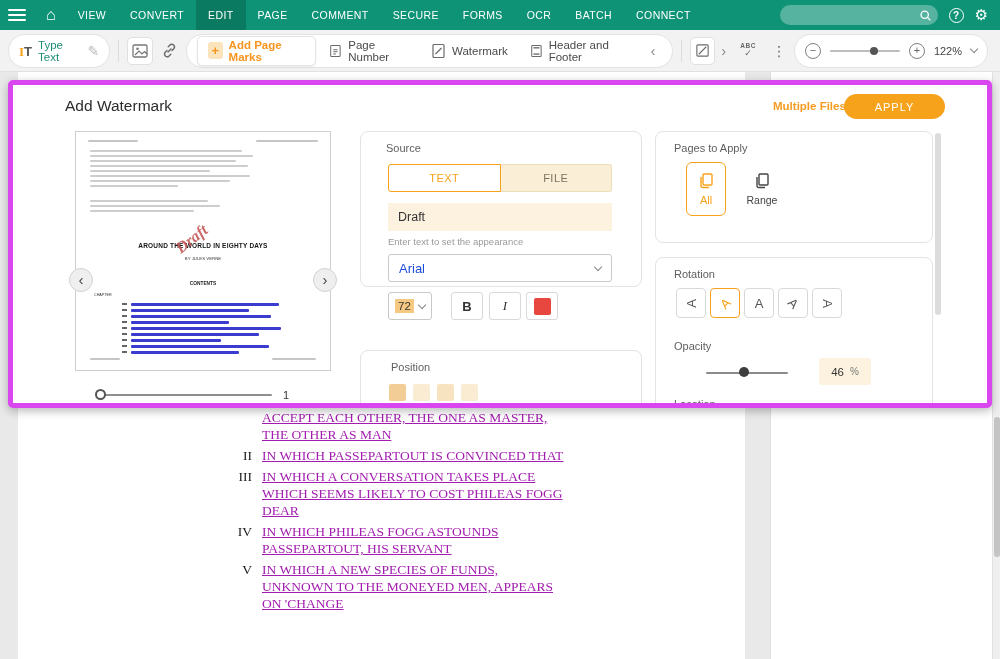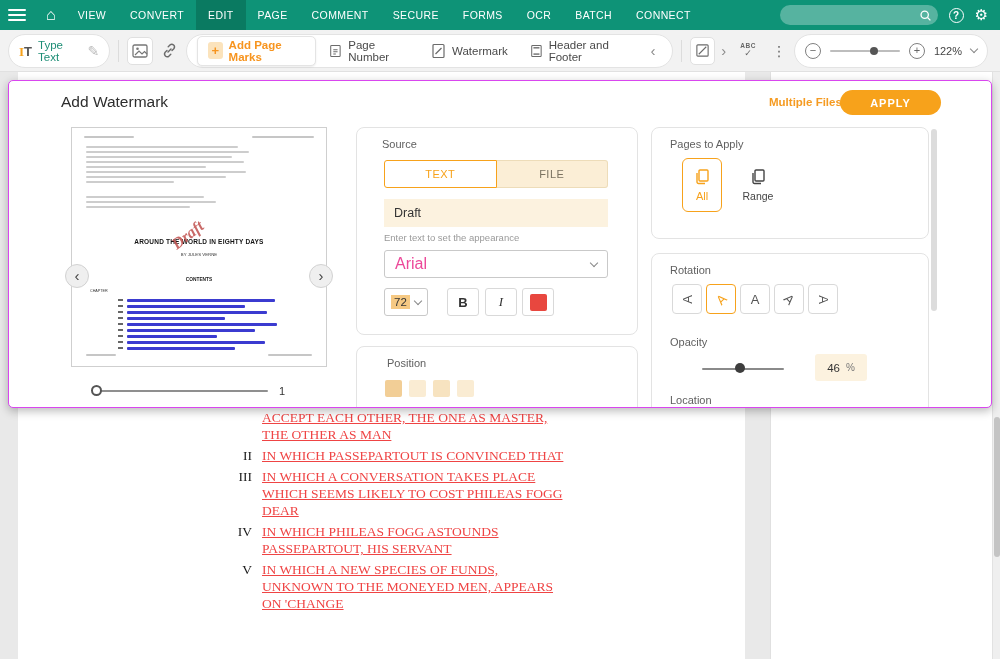--- a/index.html
+++ b/index.html
@@ -54,27 +54,27 @@
   .viewer{position:absolute;top:72px;left:0;right:0;bottom:0}
   .page-left{position:absolute;left:18px;top:0;width:727px;bottom:0;background:#fff}
   .page-right{position:absolute;left:770px;top:0;width:222px;bottom:0;background:#fff;border-left:1px solid #e0e0e0}
   .app-scrollbar{position:absolute;right:0;top:0;width:8px;bottom:0;background:#efefef;border-left:1px solid #e2e2e2}
   .app-scroll-thumb{position:absolute;left:1px;top:345px;width:6px;height:140px;background:#c4c4c4;border-radius:3px}
 
   .toc{position:absolute;left:0;top:337px;font-family:"Liberation Serif",serif}
   .toc-row{display:flex;margin-bottom:4px}
   .toc-num{width:234px;flex:none;text-align:right;font-size:13.5px;color:#1a1a1a;line-height:17px}
   .toc-lines{margin-left:10px;max-width:340px}
-  .toc-line{display:block;font-size:13.5px;line-height:17px;color:#ef4444;text-decoration:underline;cursor:pointer}
+  .toc-line{display:block;font-size:13.5px;line-height:17px;color:#a21caf;text-decoration:underline;cursor:pointer}
 
   
-  .dialog{position:absolute;left:8px;top:80px;width:984px;height:328px;background:#fff;border:1px solid #d946ef;border-radius:5px;box-shadow:0 3px 10px rgba(0,0,0,.28);z-index:30;overflow:hidden}
+  .dialog{position:absolute;left:8px;top:80px;width:984px;height:328px;background:#fff;border:5px solid #d946ef;border-radius:5px;box-shadow:0 3px 10px rgba(0,0,0,.28);z-index:30;overflow:hidden}
   .dlg-title{position:absolute;left:52px;top:12px;font-size:15.5px;font-weight:500;color:#2d2d2d}
   .multiple-files{position:absolute;left:760px;top:15px;font-size:11.5px;font-weight:bold;color:#F59B22;cursor:pointer}
-  .apply-btn{position:absolute;left:831px;top:9px;width:101px;height:25px;background:#F7A21B;border:none;border-radius:13px;color:#fff;font-size:11px;font-weight:bold;letter-spacing:1px;cursor:pointer}
+  .apply-btn{position:absolute;left:831px;top:9px;width:101px;height:25px;background:#F7A21B;border:none;border-radius:13px;color:#fff;font-size:11px;font-weight:normal;letter-spacing:1px;cursor:pointer}
 
   .preview-box{position:absolute;left:62px;top:46px;width:256px;height:240px;background:#fff;border:1px solid #cfcfcf;overflow:hidden}
   .bar{position:absolute;height:2px;background:#c6c6c6;border-radius:1px}
   .mini-lines{position:absolute;left:14px;top:18px}
   .mini-lines div{height:2px;background:#cdcdcd;margin-bottom:3px;border-radius:1px}
   .mini-lines2{position:absolute;left:14px;top:68px}
   .mini-lines2 div{height:2px;background:#cdcdcd;margin-bottom:3px;border-radius:1px}
   .mini-title{position:absolute;left:0;right:0;top:110px;text-align:center;font-size:6.5px;font-weight:bold;color:#141414;letter-spacing:.2px}
   .mini-byline{position:absolute;left:0;right:0;top:124px;text-align:center;font-size:6px;color:#333;transform:scale(.72)}
   .mini-draft{position:absolute;left:98px;top:98px;font-family:"Liberation Serif",serif;font-style:italic;font-weight:bold;font-size:16px;color:#C0504D;opacity:.85;transform:rotate(-38deg)}
@@ -89,32 +89,32 @@
 
   .pv-chev{position:absolute;width:24px;height:24px;border-radius:50%;background:#efefef;border:1px solid #d2d2d2;color:#444;font-size:15px;line-height:21px;text-align:center;cursor:pointer;z-index:5}
   .pv-chev.left{left:56px;top:183px}
   .pv-chev.right{left:300px;top:183px}
   .pv-slider-track{position:absolute;left:87px;top:309px;width:172px;height:2px;background:#8f8f8f;border-radius:1px}
   .pv-slider-handle{position:absolute;left:82px;top:304px;width:11px;height:11px;border-radius:50%;background:#fff;border:2px solid #555;cursor:pointer}
   .pv-pagenum{position:absolute;left:270px;top:304px;font-size:11px;color:#333}
 
   .panel{position:absolute;background:#fff;border:1px solid #E3E3E3;border-radius:8px}
   .panel-label{position:absolute;font-size:11px;color:#5f5f5f}
-  .panel-source{left:347px;top:46px;width:282px;height:208px}
+  .panel-source{left:347px;top:46px;width:282px;height:156px}
   .panel-position{left:347px;top:265px;width:282px;height:130px}
   .panel-pages{left:642px;top:46px;width:278px;height:112px}
   .panel-rotation{left:642px;top:172px;width:278px;height:205px}
 
   .src-tabs{position:absolute;left:27px;top:32px;width:224px;height:28px;display:flex}
   .tab{flex:1;display:flex;align-items:center;justify-content:center;font-size:11px;font-weight:normal;letter-spacing:.5px;cursor:pointer}
   .tab-text{background:#fff;border:1.5px solid #F7A21B;border-radius:3px 0 0 3px;color:#F7A21B;z-index:2}
   .tab-file{background:#FBEED6;border:1px solid #EDDCB9;border-left:none;border-radius:0 3px 3px 0;color:#7a7260}
   .src-input{position:absolute;left:27px;top:71px;width:224px;height:28px;background:#FCF2DF;border:none;outline:none;font-size:12.5px;color:#333;padding-left:10px;font-family:"Liberation Sans",sans-serif}
   .src-hint{position:absolute;left:27px;top:104px;font-size:9.5px;color:#9a9a9a}
-  .src-select{position:absolute;left:27px;top:122px;width:224px;height:28px;background:#fff;border:1px solid #C9C9C9;border-radius:3px;display:flex;align-items:center;justify-content:space-between;padding:0 10px;font-size:16px;color:#ec4899;cursor:pointer}
+  .src-select{position:absolute;left:27px;top:122px;width:224px;height:28px;background:#fff;border:1px solid #C9C9C9;border-radius:3px;display:flex;align-items:center;justify-content:space-between;padding:0 10px;font-size:13px;color:#1d4ed8;cursor:pointer}
   .size-combo{position:absolute;left:27px;top:160px;width:44px;height:28px;background:#fff;border:1px solid #C9C9C9;border-radius:3px;display:flex;align-items:center;justify-content:space-between;padding:0 6px;cursor:pointer}
   .size-val{font-size:11.5px;color:#333;background:#F6C983;padding:1px 3px}
   .fmt-btn{position:absolute;top:160px;width:32px;height:28px;background:#fff;border:1px solid #D9D9D9;border-radius:3px;display:flex;align-items:center;justify-content:center;cursor:pointer;font-size:13px;color:#333}
   .btn-bold{left:90px;font-weight:bold}
   .btn-italic{left:128px;font-style:italic;font-family:"Liberation Serif",serif}
   .color-btn{position:absolute;left:165px;top:160px;width:32px;height:28px;background:#fff;border:1px solid #D9D9D9;border-radius:3px;display:flex;align-items:center;justify-content:center;cursor:pointer}
   .color-swatch{width:17px;height:17px;background:#E8473F;border-radius:2px}
 
   .pos-grid{position:absolute;left:28px;top:33px;display:flex;gap:7px}
   .pos-sq{width:17px;height:17px;border-radius:2px;cursor:pointer}

